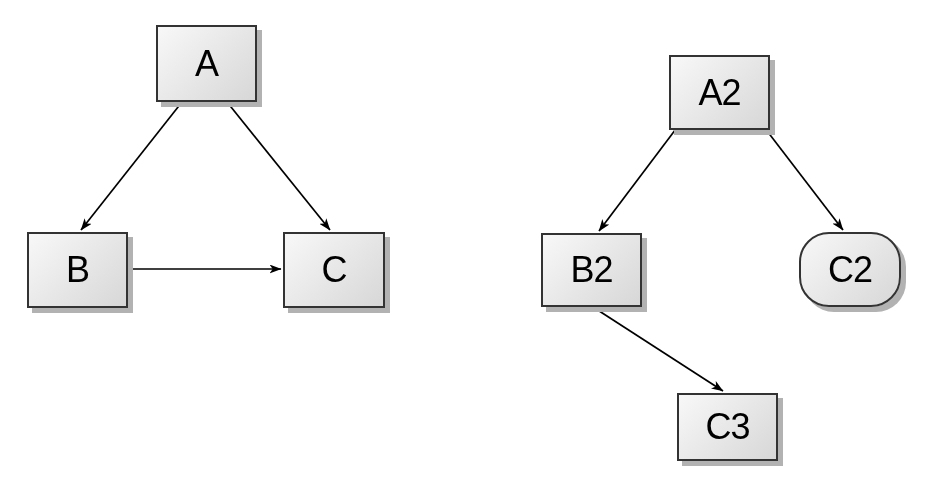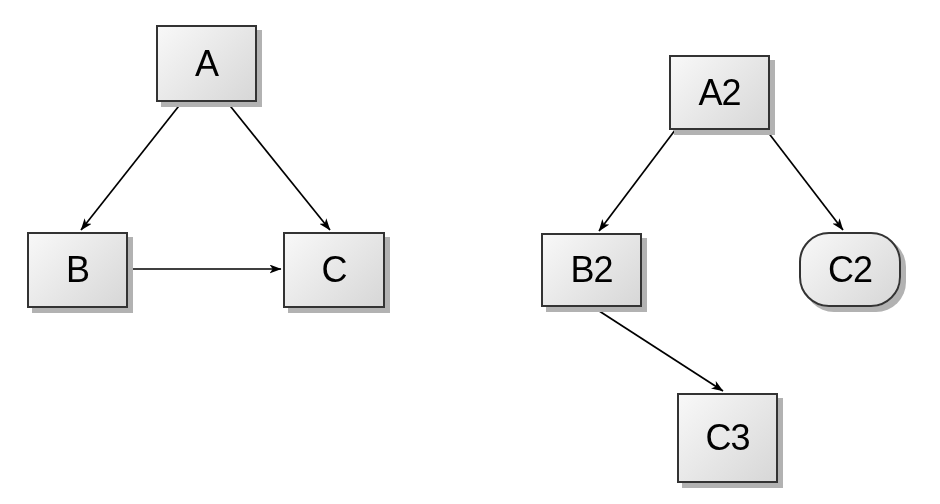--- a/index.html
+++ b/index.html
@@ -90,18 +90,18 @@
       <div class="graph-group">
         <div class="node" style="left: 669px; top: 26px; width: 101px; height: 75px; margin-top: 29px;">
           <span class="node-label">A2</span>
         </div>
         <div class="node" style="left: 541px; top: 233px; width: 101px; height: 74px;">
           <span class="node-label">B2</span>
         </div>
         <div class="node" style="left: 799px; top: 232px; width: 102px; height: 75px; border-radius: 30px;">
           <span class="node-label">C2</span>
         </div>
-        <div class="node" style="left: 677px; top: 393px; width: 101px; height: 90px;">
+        <div class="node" style="left: 677px; top: 393px; width: 101px; height: 68px;">
           <span class="node-label">C3</span>
         </div>
       </div>
     </div>
 </div>
 
 </body></html>

